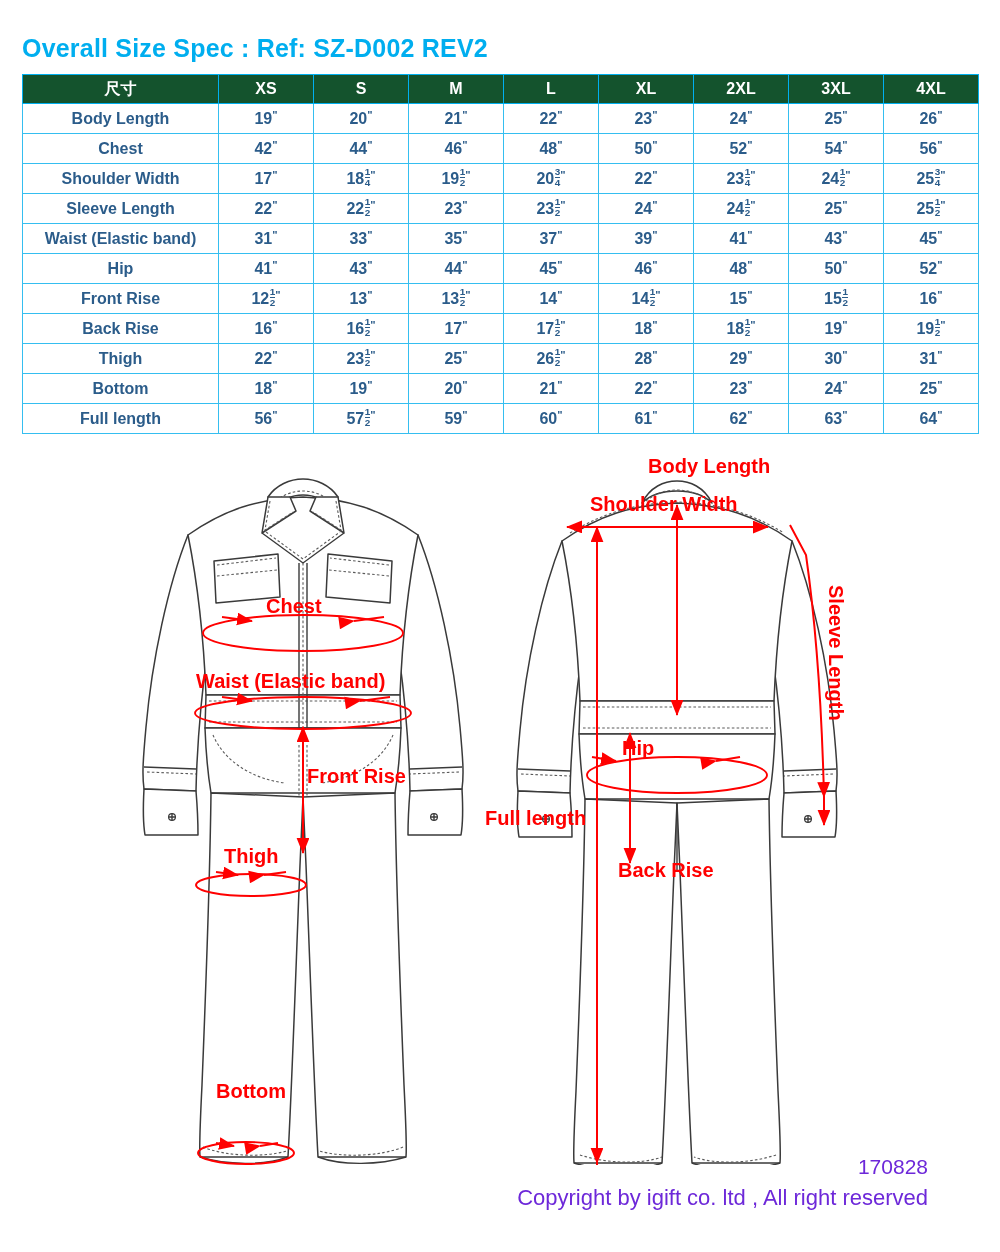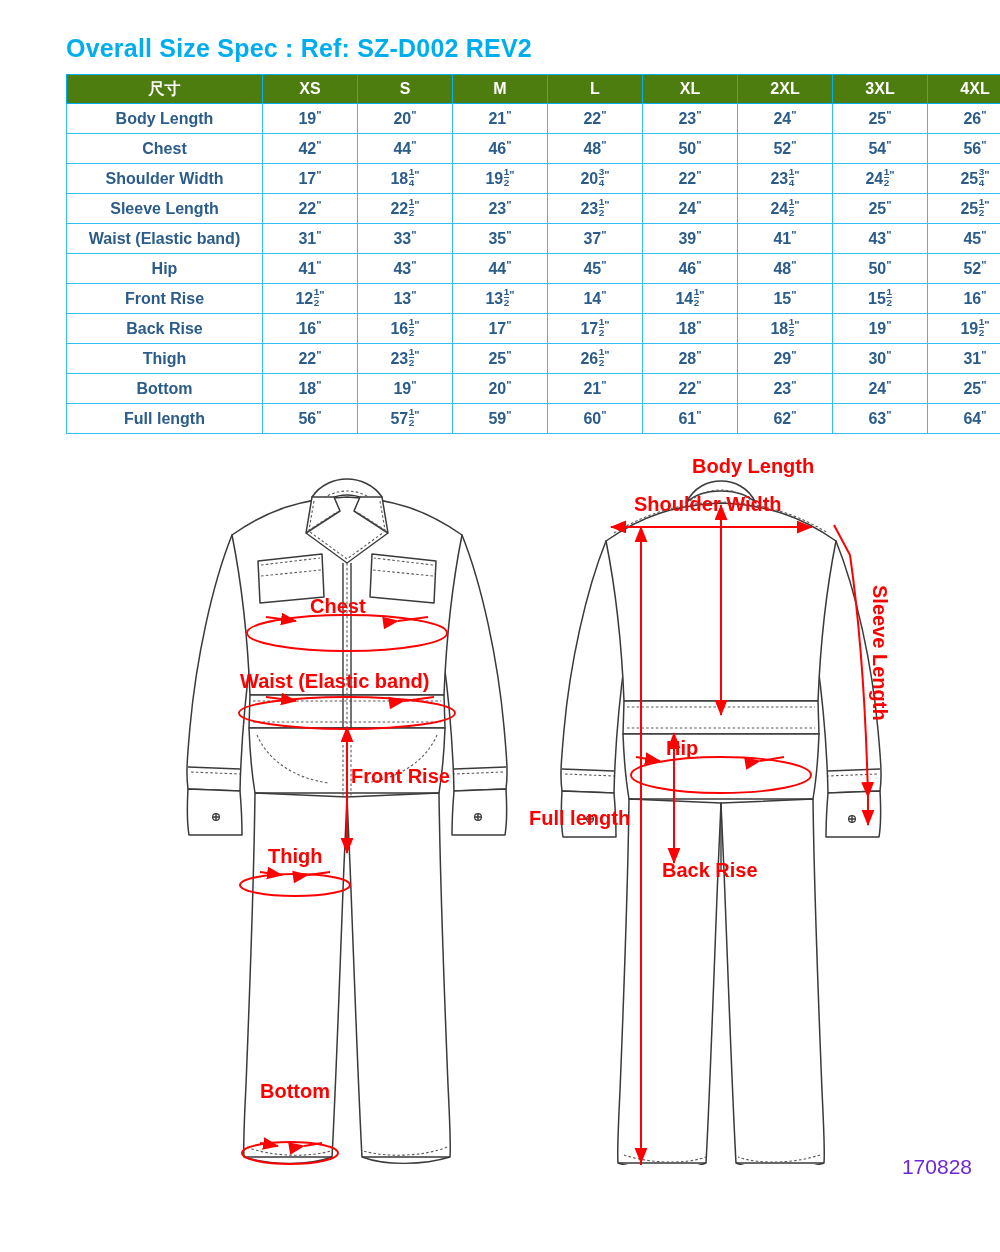--- a/index.html
+++ b/index.html
@@ -1,21 +1,21 @@
 <!DOCTYPE html>
 <html><head>
 <meta charset="utf-8">
 <style>
   html,body{margin:0;padding:0;}
   body{
     width:1000px;height:1252px;background:#ffffff;
     font-family:"Liberation Sans","DejaVu Sans",sans-serif;
     -webkit-font-smoothing:antialiased;position:relative;overflow:hidden;
   }
-  #page{position:relative;width:948px;height:1252px;margin-left:44px;}
+  #page{position:relative;width:948px;height:1252px;}
 
   
   .title{
     position:absolute;left:22px;top:34px;
     font-size:25px;font-weight:bold;color:#00AEEF;
     letter-spacing:.2px;white-space:nowrap;
   }
 
   
   .spec-table{
@@ -23,21 +23,21 @@
     border-collapse:collapse;table-layout:fixed;
   }
   .spec-table col.lbl{width:196px;}
   .spec-table col.sz{width:95px;}
   .spec-table th,.spec-table td{
     border:1px solid #35BEF0;
     height:29px;text-align:center;vertical-align:middle;
     font-size:15.5px;color:#2B5C8A;font-weight:bold;padding:0;
   }
   .spec-table thead th{
-    background:#4d7c0f;color:#ffffff;font-weight:bold;
+    background:#14532d;color:#ffffff;font-weight:bold;
     font-size:16px;border:1px solid #00B0F0;height:28px;
   }
   .spec-table tbody td.rowlabel{
     font-size:16px;color:#2B5C8A;font-weight:bold;
   }
   .spec-table tbody td.val{font-size:16px;}
 
   
   .frac{
     display:inline-block;vertical-align:-0.30em;
@@ -394,14 +394,15 @@
       <text class="rt" x="618" y="432">Back Rise</text>
 
       <path class="r" d="M597,718 L597,82" marker-end="url(#ahR)"></path>
       <path class="r" d="M597,82 L597,718" marker-end="url(#ahR)"></path>
       <text class="rt" x="485" y="380">Full length</text>
     </g>
   </svg>
   </div>
 
   <div class="footer code">170828</div>
+  <div class="footer copy">Copyright by igift co. ltd , All right reserved</div>
 
 </div>
 
 </body></html>

